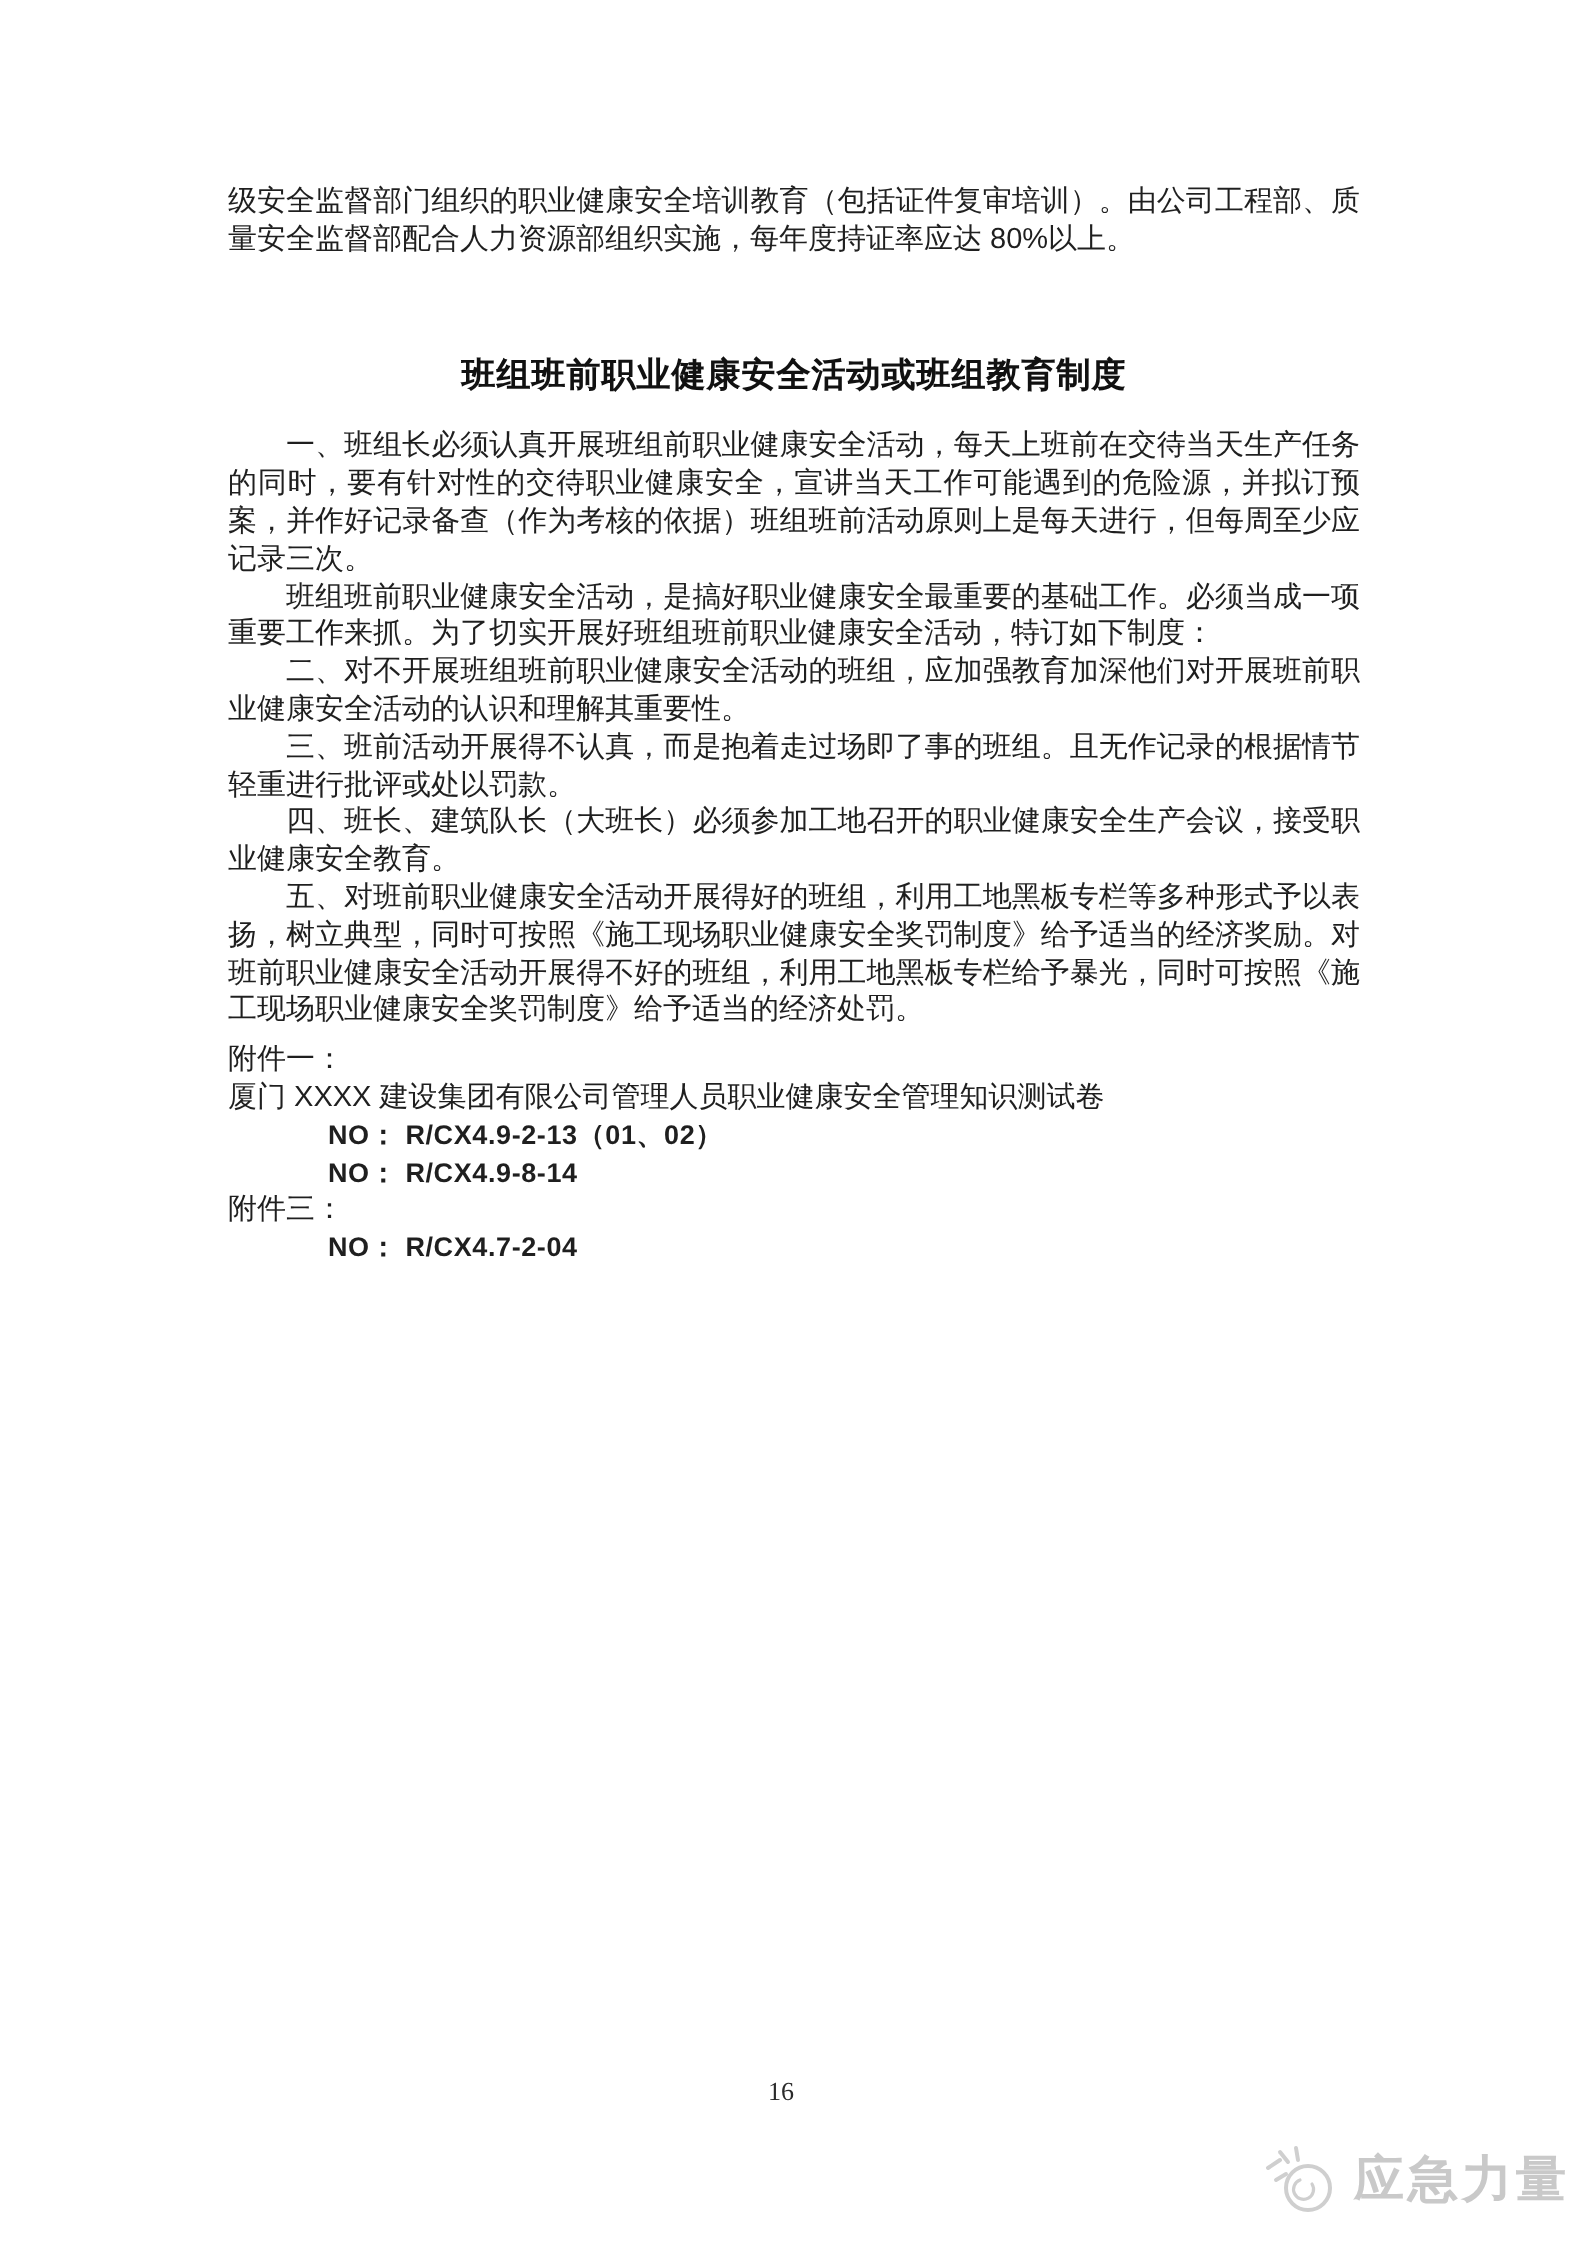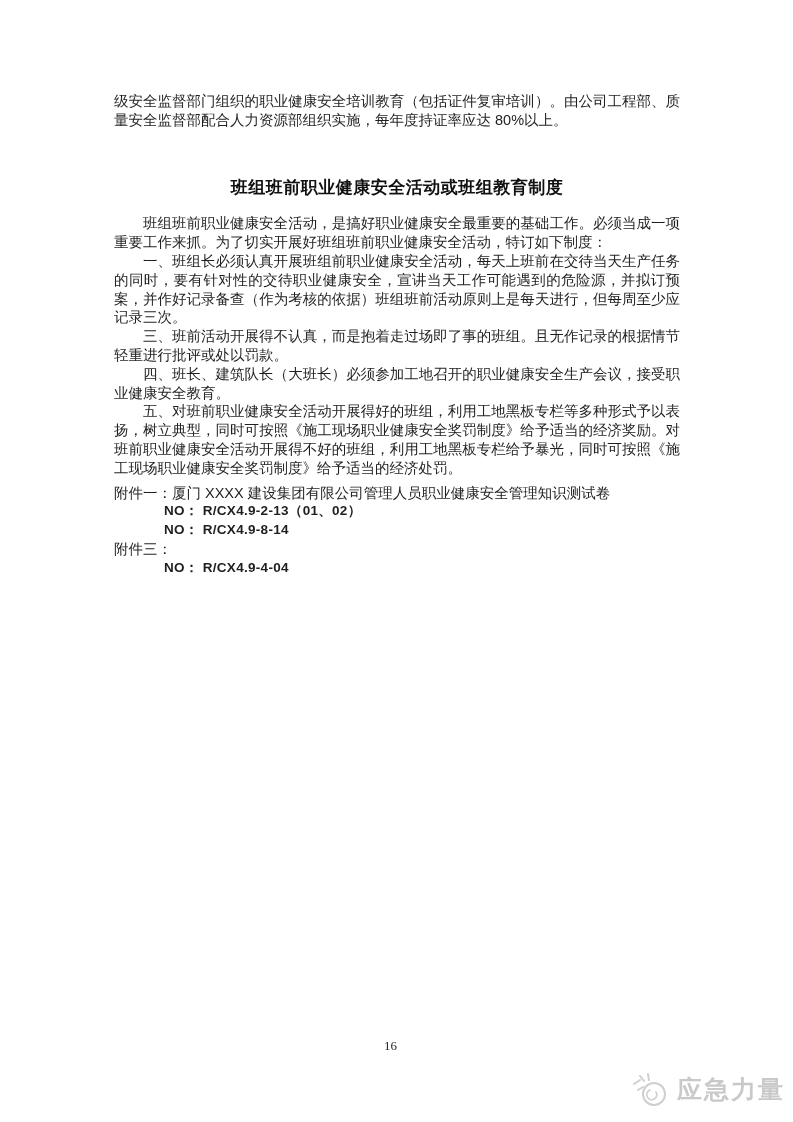--- a/index.html
+++ b/index.html
@@ -31,21 +31,21 @@
     text-align: center;
     margin-top: 49px;
     margin-bottom: 17px;
     color: #111;
     letter-spacing: 0.5px;
   }
   p.body-par { text-indent: 2em; }
   p.continuation { text-indent: 0; }
   .attachments { margin-top: 6px; }
   .attachment { margin: 0; }
-  .att-line { display: flex; text-align: left; }
+  .att-line { display: flex; text-align: left; flex-direction: column; }
   .att-label { white-space: nowrap; }
   .att-title { flex: 1; }
   .att-title.condensed { letter-spacing: -0.6px; }
   .att-no {
     padding-left: 50px;
     font-weight: bold;
     font-size: 13.5px;
     letter-spacing: 0.3px;
   }
   .page-number {
@@ -78,22 +78,23 @@
 <body>
 
 <div class="page">
 
   <div class="content">
 
     <p class="continuation">级安全监督部门组织的职业健康安全培训教育（包括证件复审培训）。由公司工程部、质量安全监督部配合人力资源部组织实施，每年度持证率应达 80%以上。</p>
 
     <div class="doc-title">班组班前职业健康安全活动或班组教育制度</div>
 
+    <p class="body-par">一、班组长必须认真开展班组前职业健康安全活动，每天上班前在交待当天生产任务的同时，要有针对性的交待职业健康安全，宣讲当天工作可能遇到的危险源，并拟订预案，并作好记录备查（作为考核的依据）班组班前活动原则上是每天进行，但每周至少应记录三次。</p>
     <p class="body-par">班组班前职业健康安全活动，是搞好职业健康安全最重要的基础工作。必须当成一项重要工作来抓。为了切实开展好班组班前职业健康安全活动，特订如下制度：</p>
-    <p class="body-par">一、班组长必须认真开展班组前职业健康安全活动，每天上班前在交待当天生产任务的同时，要有针对性的交待职业健康安全，宣讲当天工作可能遇到的危险源，并拟订预案，并作好记录备查（作为考核的依据）班组班前活动原则上是每天进行，但每周至少应记录三次。</p>
+    <p class="body-par">二、对不开展班组班前职业健康安全活动的班组，应加强教育加深他们对开展班前职业健康安全活动的认识和理解其重要性。</p>
     <p class="body-par">三、班前活动开展得不认真，而是抱着走过场即了事的班组。且无作记录的根据情节轻重进行批评或处以罚款。</p>
     <p class="body-par">四、班长、建筑队长（大班长）必须参加工地召开的职业健康安全生产会议，接受职业健康安全教育。</p>
     <p class="body-par">五、对班前职业健康安全活动开展得好的班组，利用工地黑板专栏等多种形式予以表扬，树立典型，同时可按照《施工现场职业健康安全奖罚制度》给予适当的经济奖励。对班前职业健康安全活动开展得不好的班组，利用工地黑板专栏给予暴光，同时可按照《施工现场职业健康安全奖罚制度》给予适当的经济处罚。</p>
 
     <div class="attachments">
 
       <div class="attachment">
         <div class="att-line">
           <span class="att-label">附件一：</span>
           <span class="att-title">厦门 XXXX 建设集团有限公司管理人员职业健康安全管理知识测试卷</span>
@@ -102,21 +103,21 @@
       </div>
 
       <div class="attachment">
         <div class="att-no">NO：  R/CX4.9-8-14</div>
       </div>
 
       <div class="attachment">
         <div class="att-line">
           <span class="att-label">附件三：</span>
         </div>
-        <div class="att-no">NO：  R/CX4.9-4-04</div>
+        <div class="att-no">NO：  R/CX4.7-2-04</div>
       </div>
 
     </div>
   </div>
 
   <div class="page-number">16</div>
 
   <div class="watermark">
     <span class="wm-icon">
       <svg viewBox="0 0 44 38" width="44" height="38" fill="none" stroke="#cfcfcf" stroke-width="2" stroke-linecap="round">

